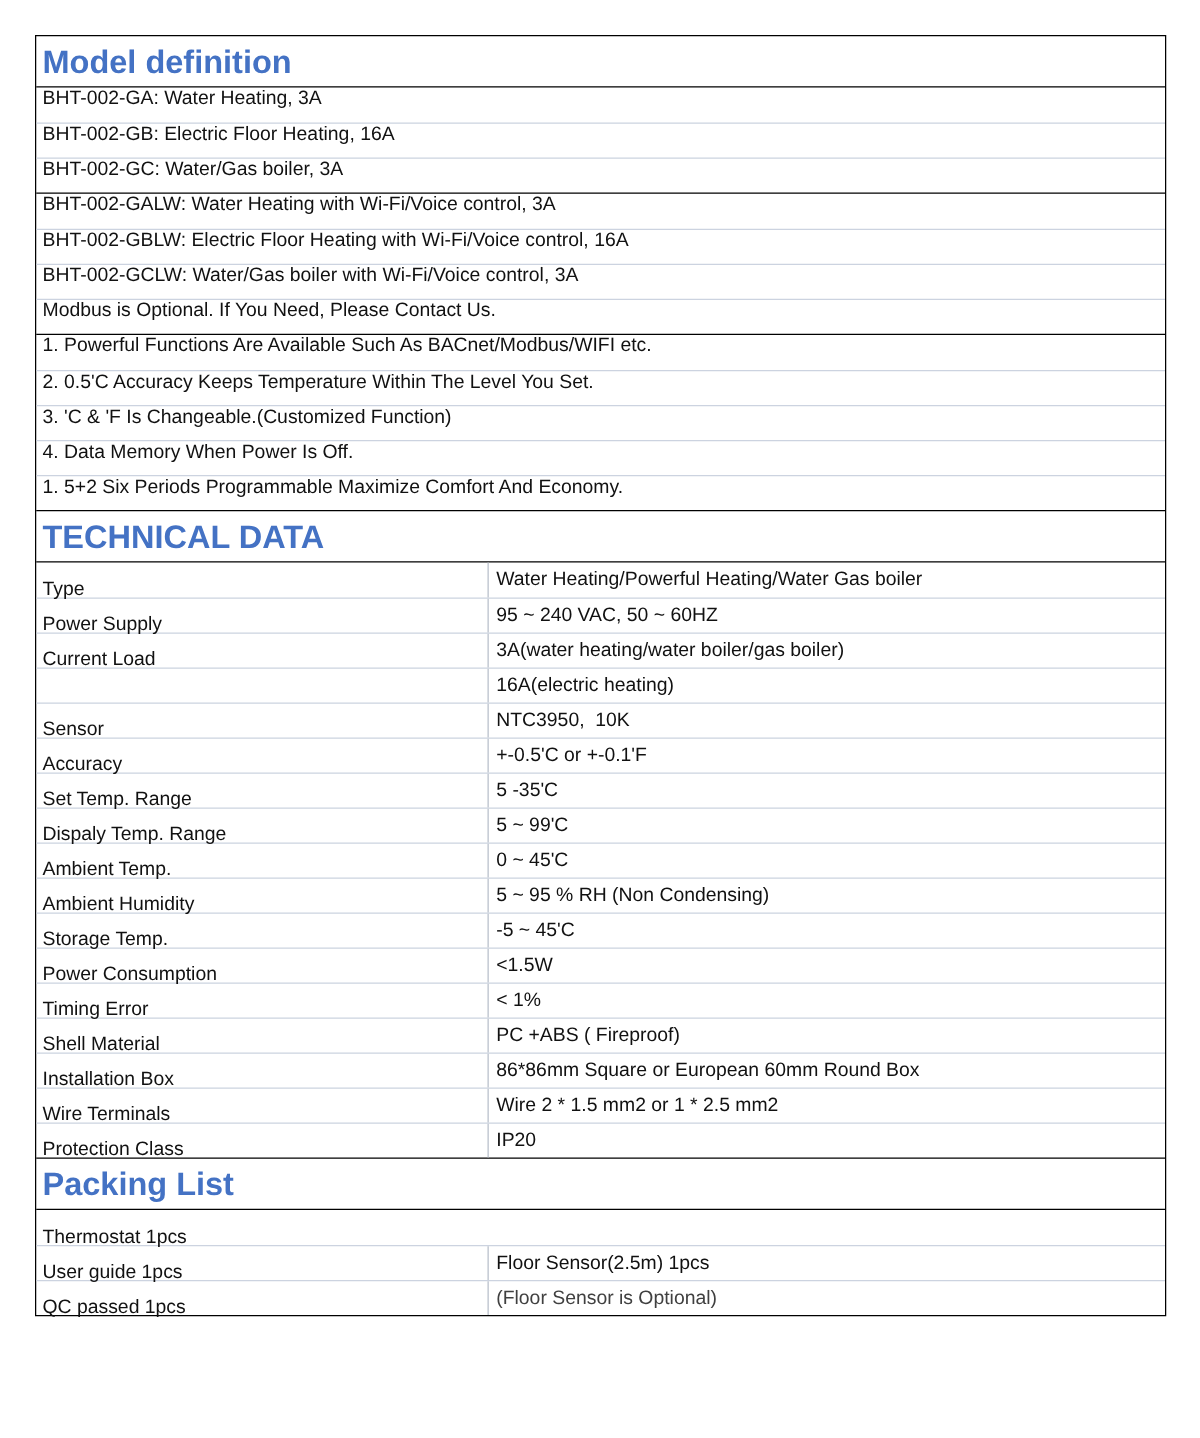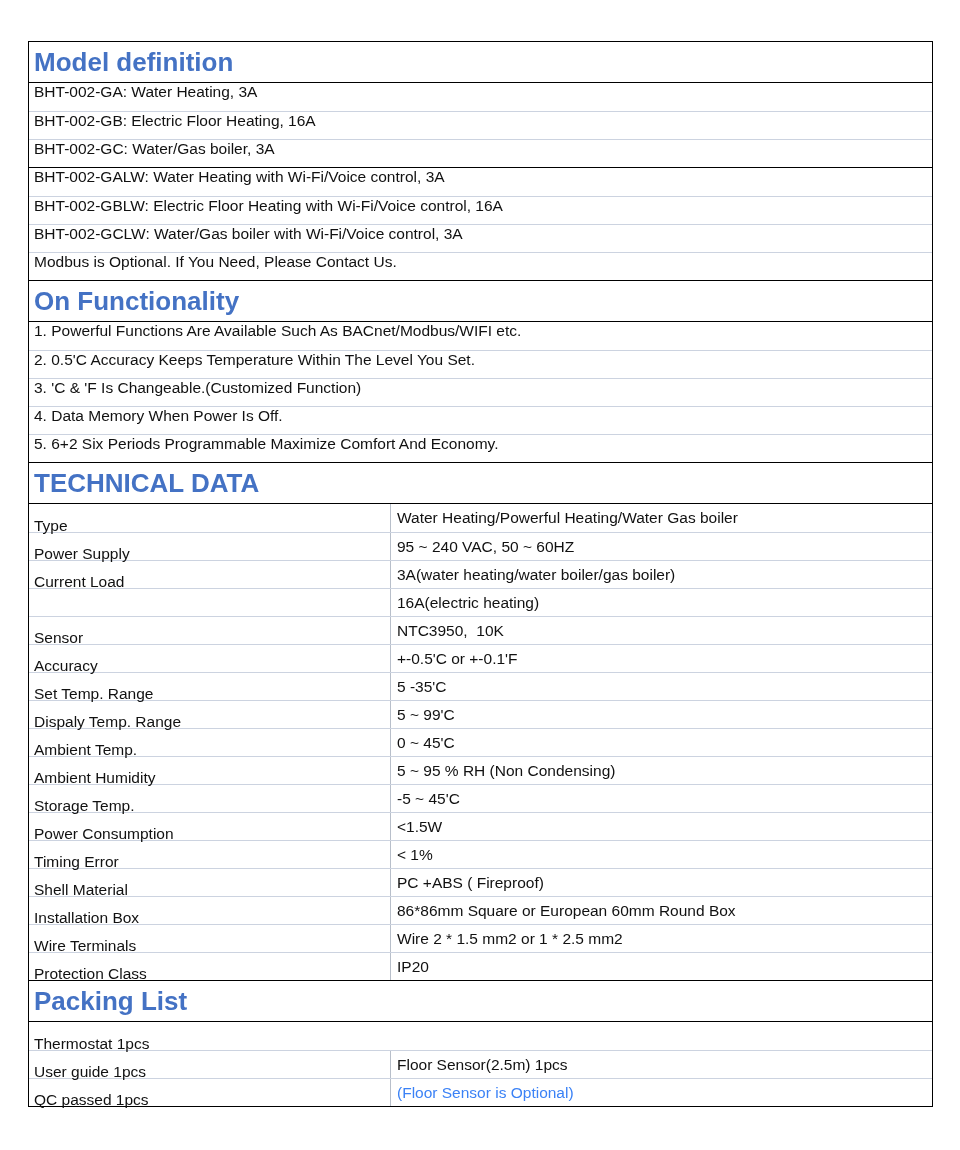--- a/index.html
+++ b/index.html
@@ -7,21 +7,21 @@
     padding: 0;
     background: #ffffff;
     width: 960px;
     height: 1150px;
     font-family: "Liberation Sans", sans-serif;
     color: #111111;
   }
   .sheet {
     position: absolute;
     left: 28px;
-    top: 41px;
+    top: 28px;
     width: 905px;
     border: 1px solid #000000;
     background: #ffffff;
     box-sizing: border-box;
   }
   .section {
     border-bottom: 1px solid #000000;
   }
   .section:last-child {
     border-bottom: none;
@@ -63,21 +63,21 @@
   }
   .cell-r {
     flex: 1;
     padding-left: 6px;
     border-left: 1px solid #b8bfca;
     align-self: stretch;
     display: flex;
     align-items: center;
   }
   .red-text {
-    color: #3b82f6;
+    color: #404040;
   }
 </style>
 </head>
 <body>
 
 <div class="sheet">
 
   <div class="section">
     <div class="heading">Model definition</div>
   </div>
@@ -87,28 +87,25 @@
     <div class="row"><div class="cell-full">BHT-002-GC: Water/Gas boiler, 3A</div></div>
   </div>
   <div class="section">
     <div class="row"><div class="cell-full">BHT-002-GALW: Water Heating with Wi-Fi/Voice control, 3A</div></div>
     <div class="row"><div class="cell-full">BHT-002-GBLW: Electric Floor Heating with Wi-Fi/Voice control, 16A</div></div>
     <div class="row"><div class="cell-full">BHT-002-GCLW: Water/Gas boiler with Wi-Fi/Voice control, 3A</div></div>
     <div class="row"><div class="cell-full">Modbus is Optional. If You Need, Please Contact Us.</div></div>
   </div>
 
   <div class="section">
-    <div class="heading">On Functionality</div>
-  </div>
-  <div class="section">
     <div class="row"><div class="cell-full">1. Powerful Functions Are Available Such As BACnet/Modbus/WIFI etc.</div></div>
     <div class="row"><div class="cell-full">2. 0.5'C Accuracy Keeps Temperature Within The Level You Set.</div></div>
     <div class="row"><div class="cell-full">3. 'C &amp; 'F Is Changeable.(Customized Function)</div></div>
     <div class="row"><div class="cell-full">4. Data Memory When Power Is Off.</div></div>
-    <div class="row"><div class="cell-full">5. 6+2 Six Periods Programmable Maximize Comfort And Economy.</div></div>
+    <div class="row"><div class="cell-full">1. 5+2 Six Periods Programmable Maximize Comfort And Economy.</div></div>
   </div>
 
   <div class="section">
     <div class="heading">TECHNICAL DATA</div>
   </div>
   <div class="section">
     <div class="row"><div class="cell-l">Type</div><div class="cell-r">Water Heating/Powerful Heating/Water Gas boiler</div></div>
     <div class="row"><div class="cell-l">Power Supply</div><div class="cell-r">95 ~ 240 VAC, 50 ~ 60HZ</div></div>
     <div class="row"><div class="cell-l">Current Load</div><div class="cell-r">3A(water heating/water boiler/gas boiler)</div></div>
     <div class="row"><div class="cell-l"></div><div class="cell-r">16A(electric heating)</div></div>

